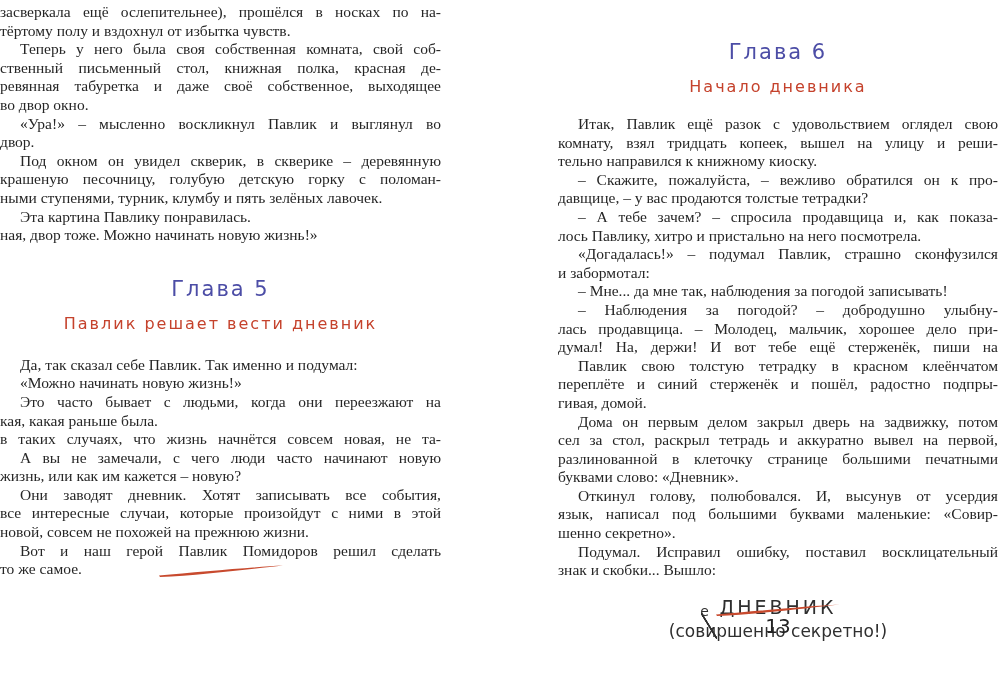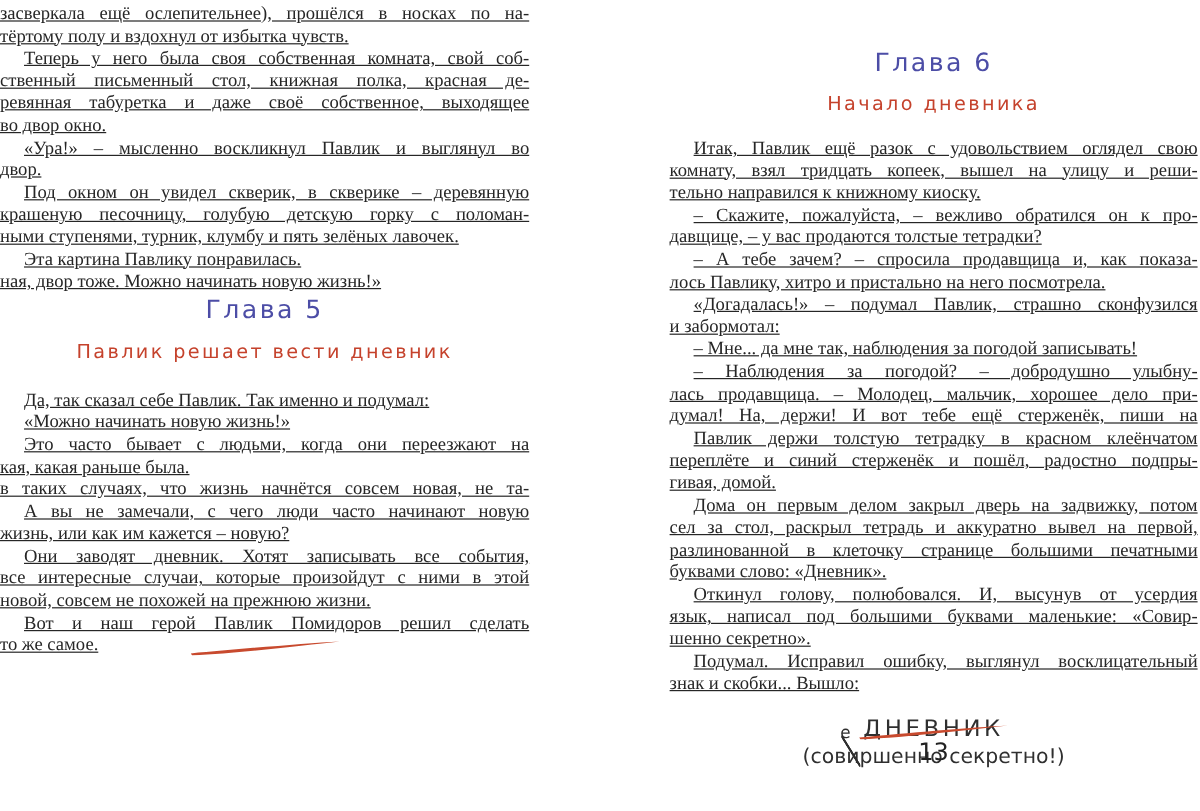--- a/index.html
+++ b/index.html
@@ -7,32 +7,32 @@
     position:relative;
     width:1000px;height:676px;
     background:#ffffff;
     overflow:hidden;
     font-family:"Liberation Serif", serif;
     color:#262626;
   }
   .column{position:absolute;top:3px;}
   .col-left{left:0;width:441px;}
   .col-right{left:558px;width:440px;margin-top:36px;}
-  .textblock{width:100%;text-decoration:underline;}
+  .textblock{width:100%;}
   .line{
     font-size:15.5px;
     line-height:18.6px;
     text-align:justify;
     text-align-last:justify;
     white-space:normal;
   }
   .line.last{text-align-last:left;}
   .line.indent{text-indent:20px;}
   .chapter{text-align:center;}
-  .chapter-mid{}
+  .chapter-mid{margin-top:31px;}
   .kicker{
     font-family:"DejaVu Sans", sans-serif;
     font-size:21px;line-height:26px;
     letter-spacing:2px;
     color:var(--kicker-color);
   }
   .chapter-title{
     font-family:"DejaVu Sans", sans-serif;
     font-size:16px;line-height:30px;
     letter-spacing:2px;
@@ -138,31 +138,31 @@
         <div class="line indent">– Скажите, пожалуйста, – вежливо обратился он к про-</div>
         <div class="line last">давщице, – у вас продаются толстые тетрадки?</div>
         <div class="line indent">– А тебе зачем? – спросила продавщица и, как показа-</div>
         <div class="line last">лось Павлику, хитро и пристально на него посмотрела.</div>
         <div class="line indent">«Догадалась!» – подумал Павлик, страшно сконфузился</div>
         <div class="line last">и забормотал:</div>
         <div class="line last indent">– Мне... да мне так, наблюдения за погодой записывать!</div>
         <div class="line indent">– Наблюдения за погодой? – добродушно улыбну-</div>
         <div class="line">лась продавщица. – Молодец, мальчик, хорошее дело при-</div>
         <div class="line">думал! На, держи! И вот тебе ещё стерженёк, пиши на</div>
-        <div class="line indent">Павлик держи толстую тетрадку в красном клеёнчатом</div>
+        <div class="line indent">Павлик свою толстую тетрадку в красном клеёнчатом</div>
         <div class="line">переплёте и синий стерженёк и пошёл, радостно подпры-</div>
         <div class="line last">гивая, домой.</div>
         <div class="line indent">Дома он первым делом закрыл дверь на задвижку, потом</div>
         <div class="line">сел за стол, раскрыл тетрадь и аккуратно вывел на первой,</div>
         <div class="line">разлинованной в клеточку странице большими печатными</div>
         <div class="line last">буквами слово: «Дневник».</div>
         <div class="line indent">Откинул голову, полюбовался. И, высунув от усердия</div>
         <div class="line">язык, написал под большими буквами маленькие: «Совир-</div>
         <div class="line last">шенно секретно».</div>
-        <div class="line indent">Подумал. Исправил ошибку, выглянул восклицательный</div>
+        <div class="line indent">Подумал. Исправил ошибку, поставил восклицательный</div>
         <div class="line last">знак и скобки... Вышло:</div>
       </div>
 
     <div class="diary">
       <div class="diary-title">ДНЕВНИК</div>
       <div class="diary-sub"><span>(сов</span><span class="struck"><span>и</span><span class="corr">е</span></span><span>ршенно секретно!)</span></div>
     </div>
 
     <div class="page-footer">
       <svg class="brush" width="126" height="14" viewBox="0 0 126 14">

